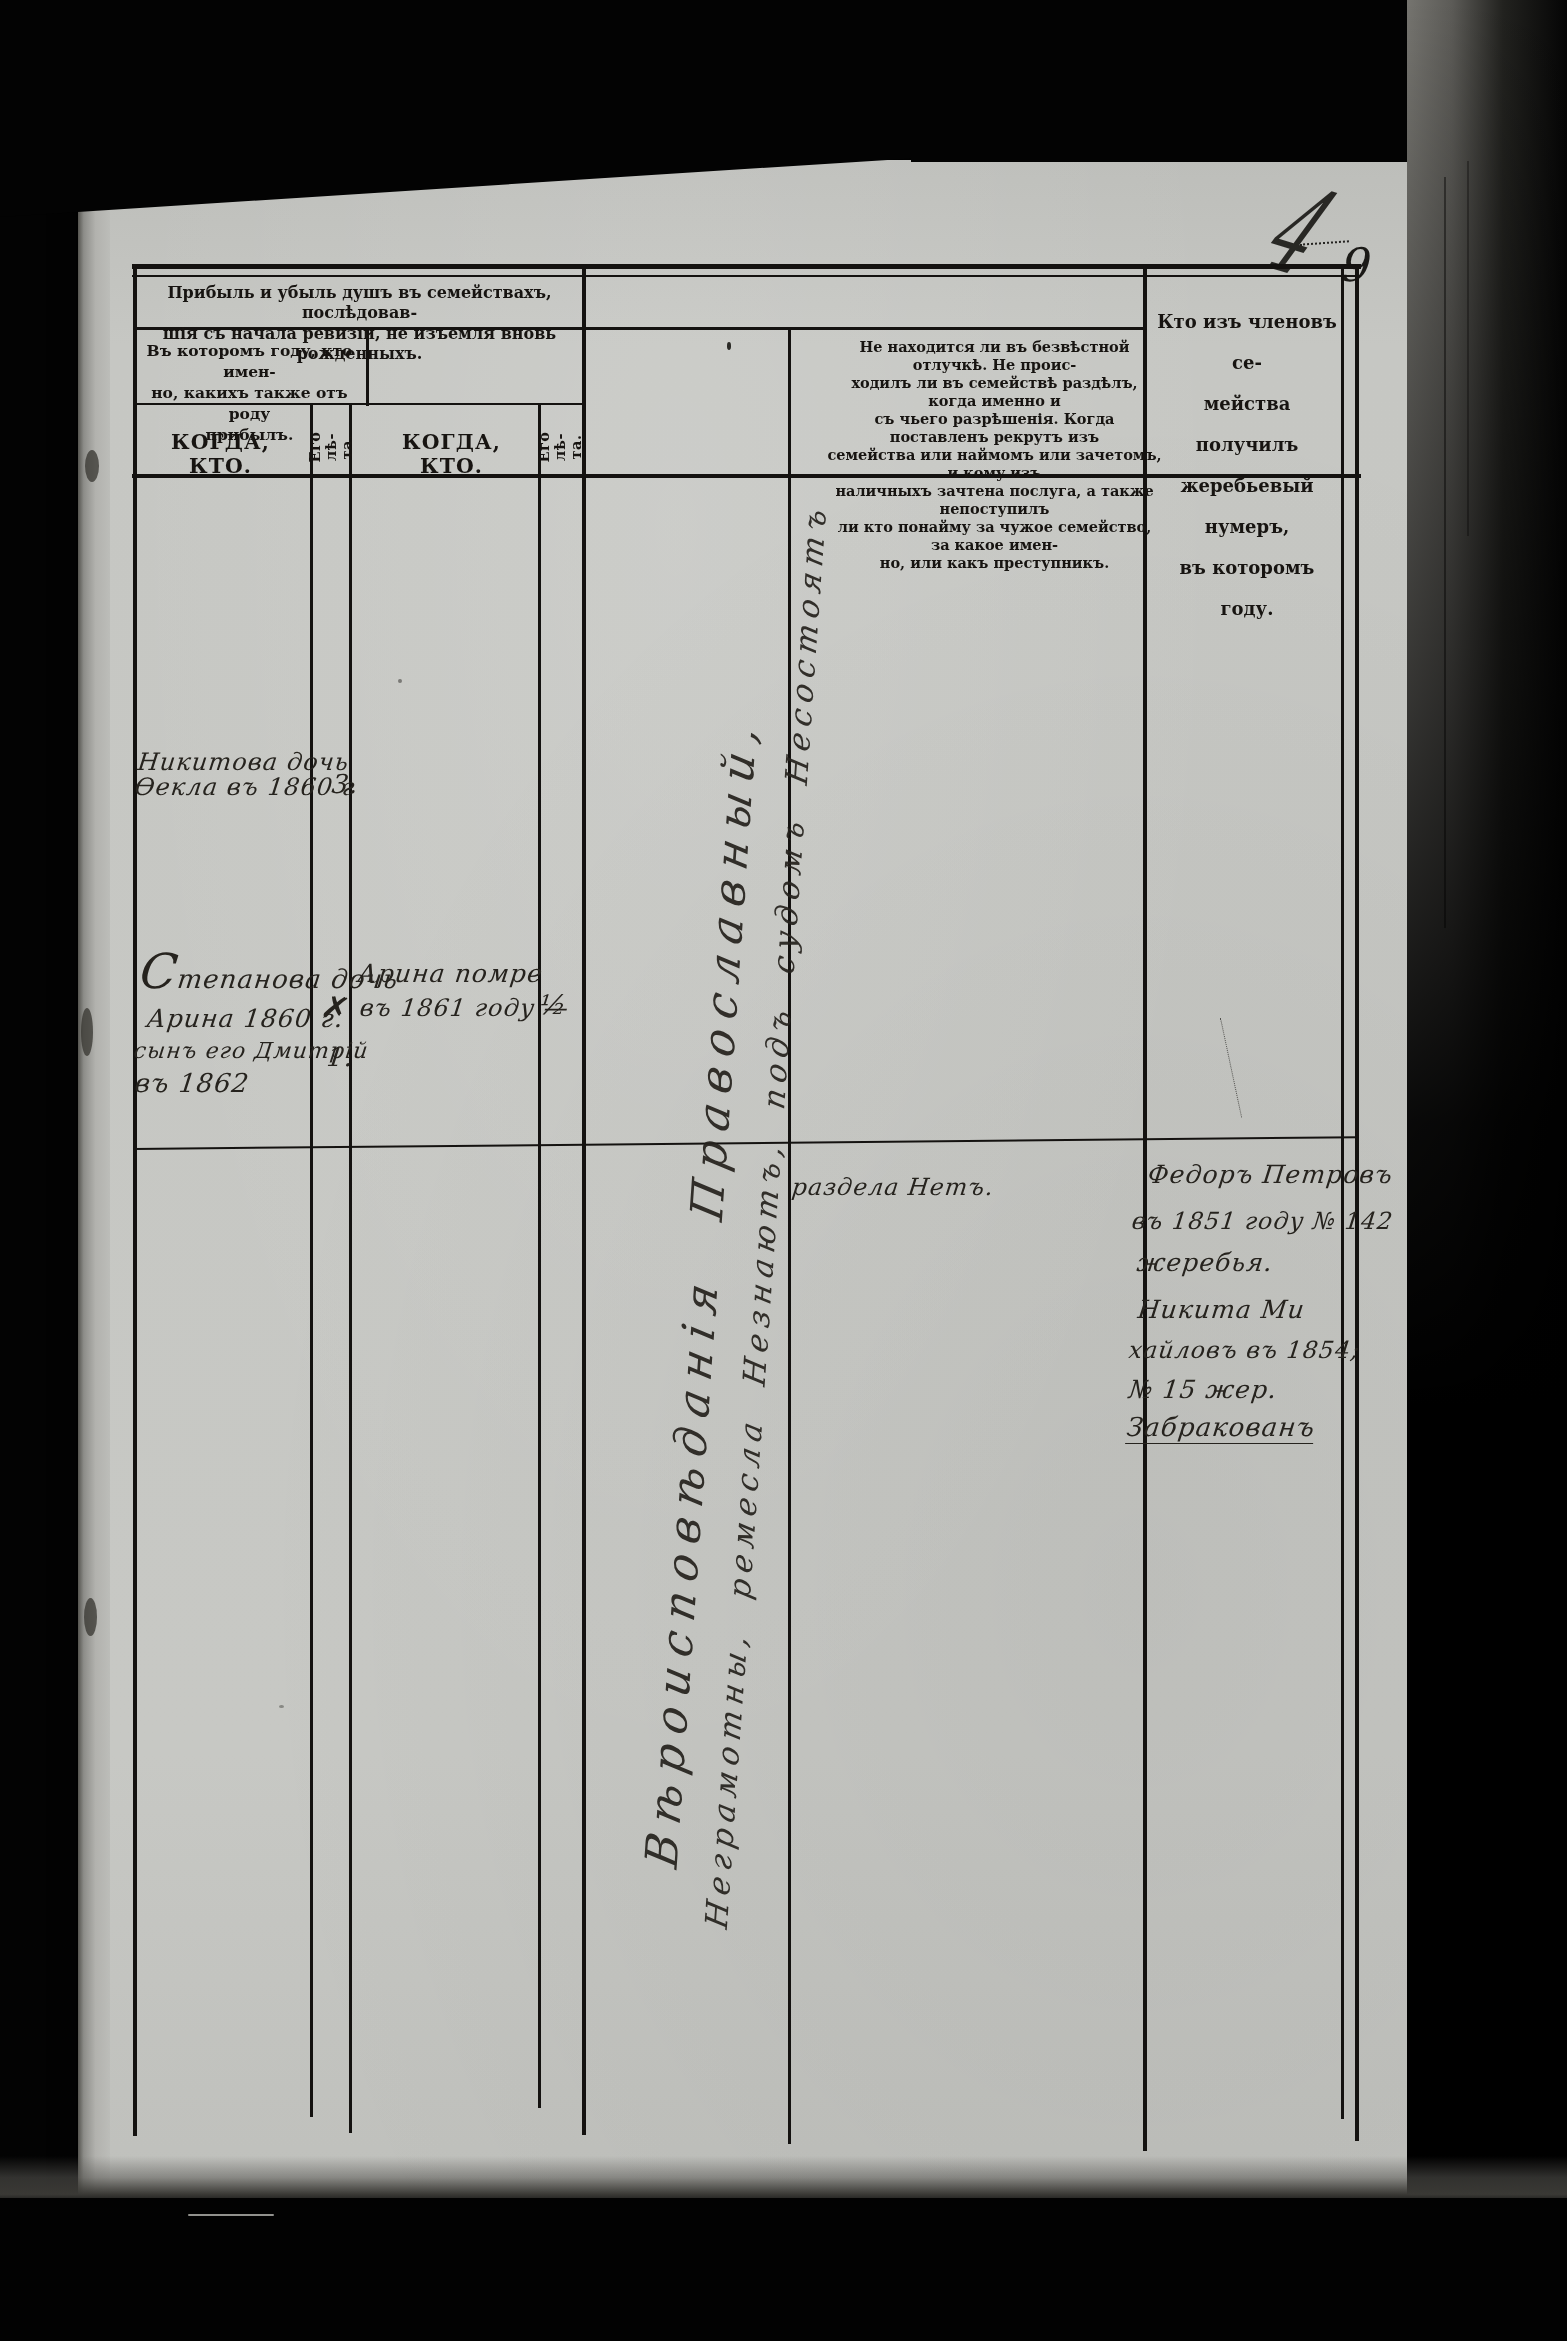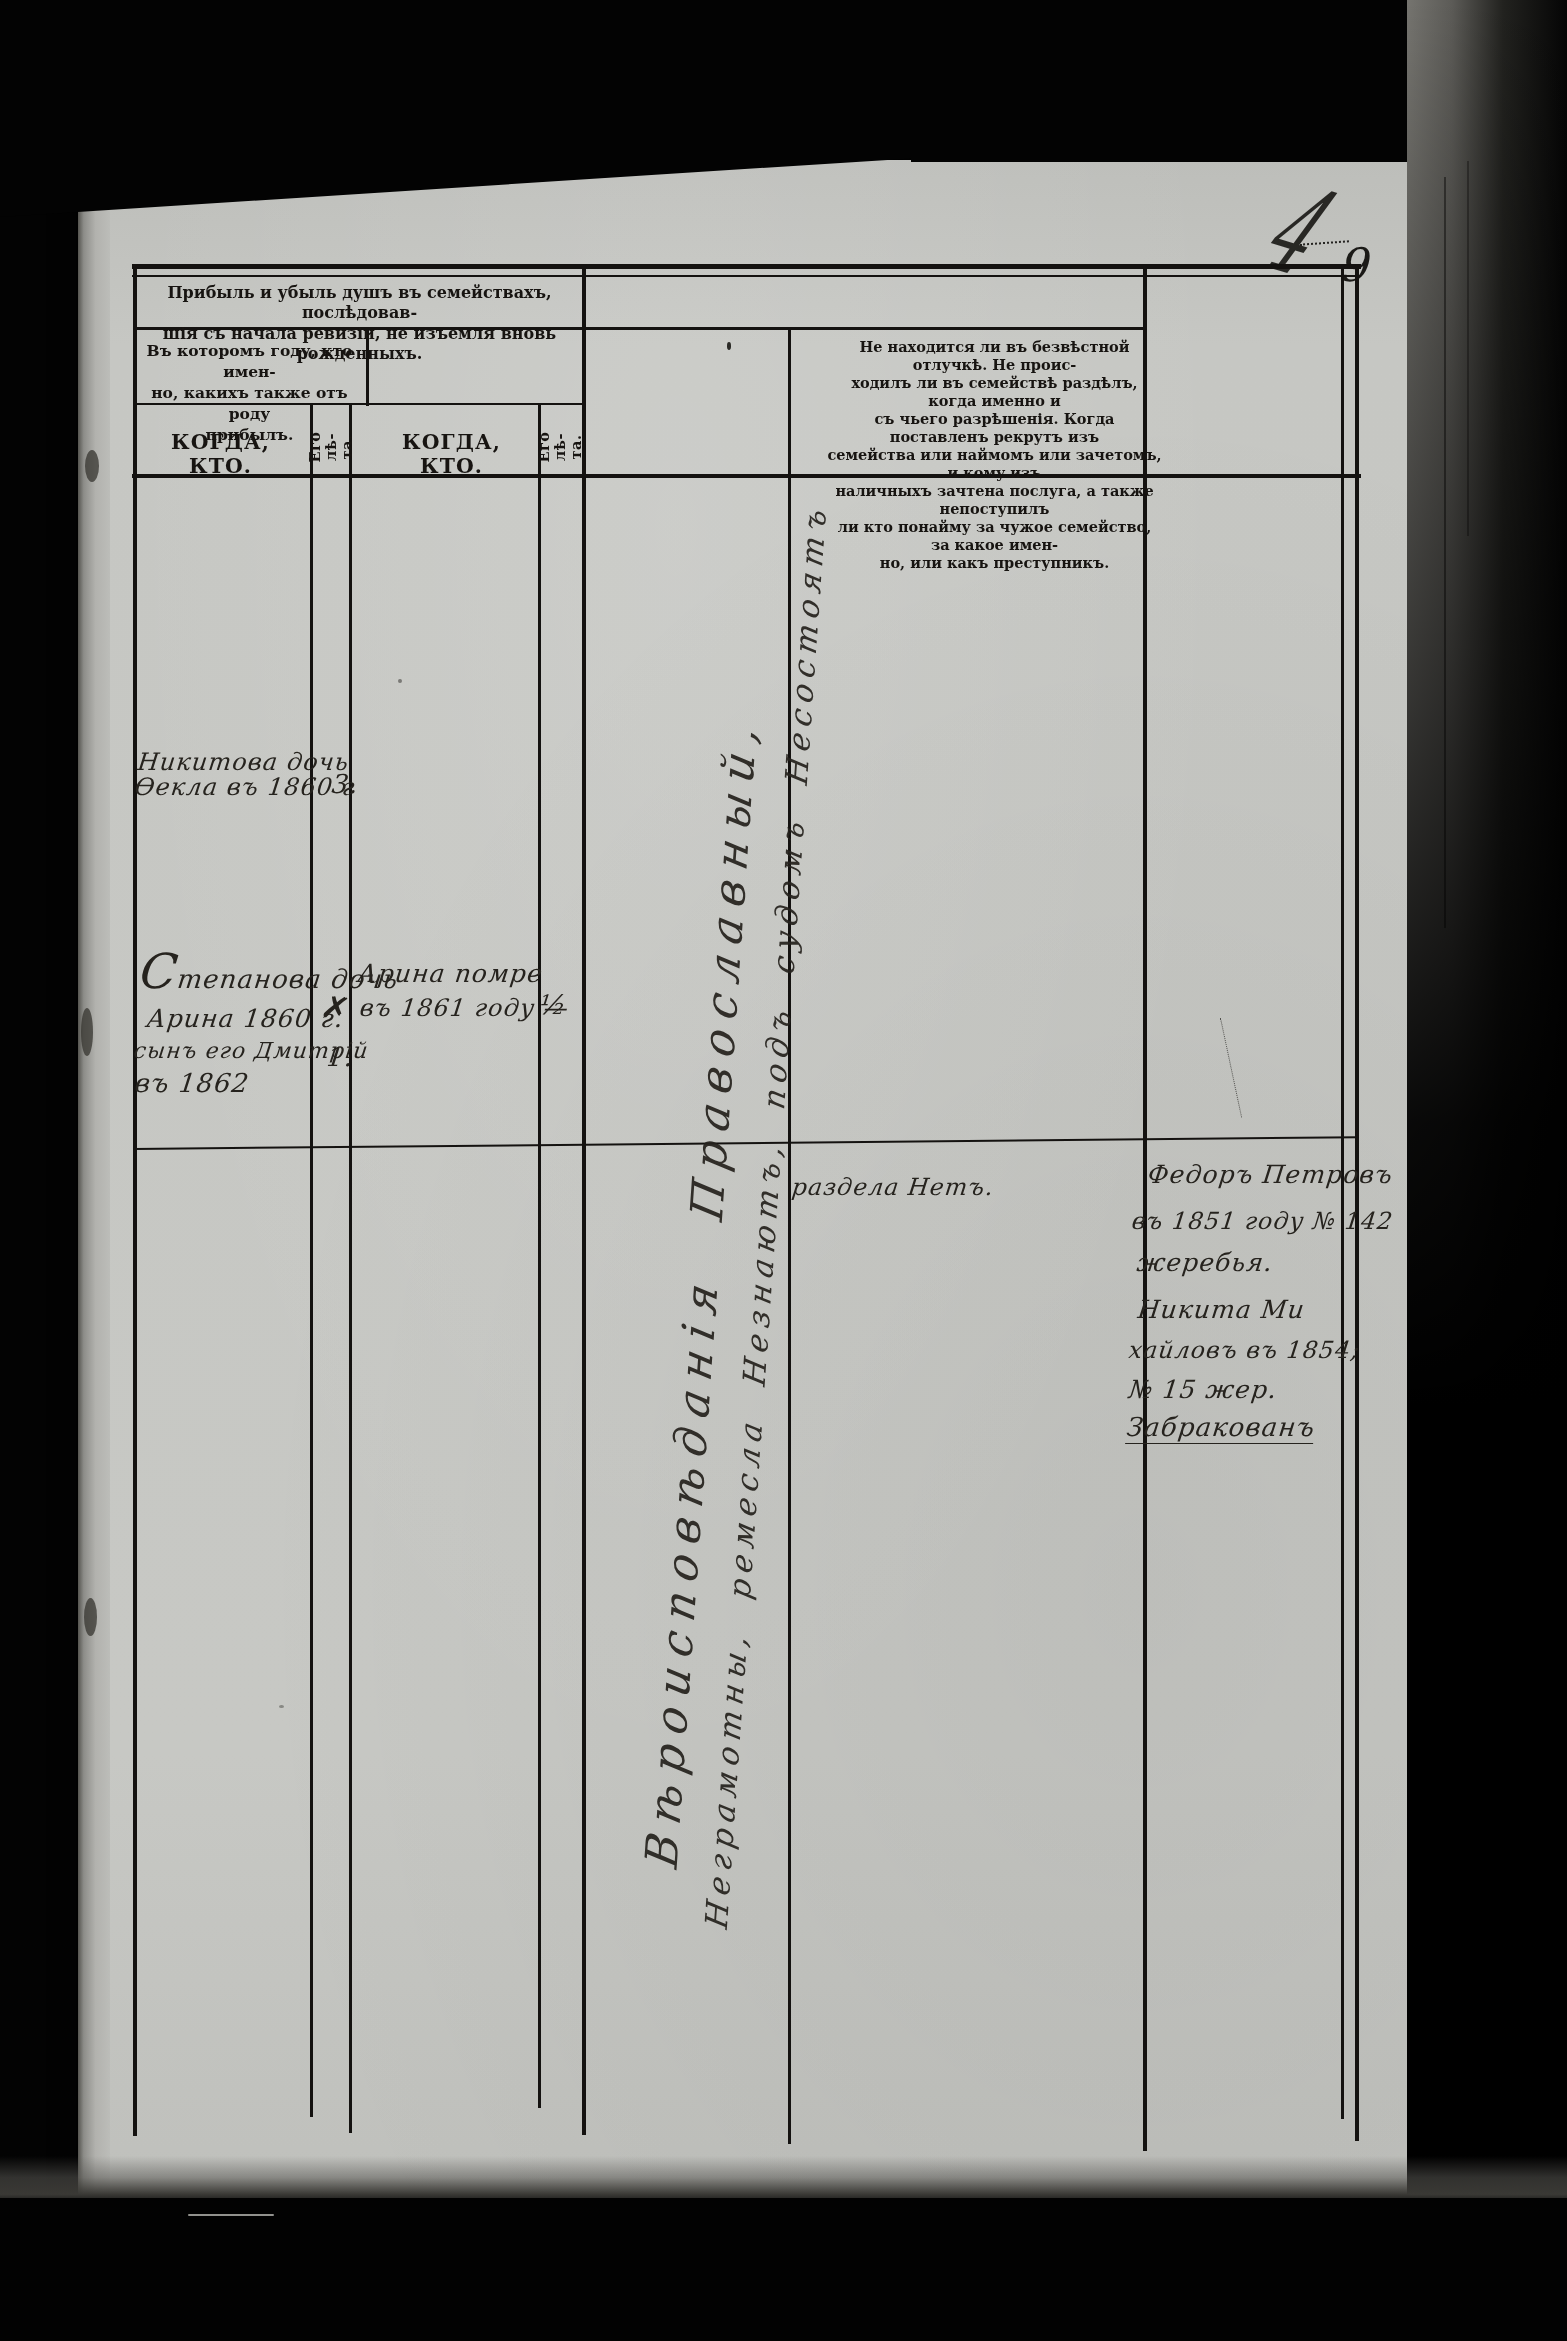--- a/index.html
+++ b/index.html
@@ -79,20 +79,24 @@
   <div class="vline" style="left:366px;top:327px;width:2.7px;height:79px;"></div>
   <div class="vline" style="left:538px;top:403px;width:2.7px;height:1705px;"></div>
   <div class="vline" style="left:582px;top:264px;width:3.8px;height:1871px;"></div>
   <div class="vline" style="left:788px;top:327px;width:2.7px;height:1817px;"></div>
   <div class="vline" style="left:1143px;top:264px;width:3.8px;height:1887px;"></div>
   <div class="vline" style="left:1341px;top:264px;width:2.7px;height:1855px;"></div>
   <div class="vline" style="left:1355px;top:264px;width:4.3px;height:1877px;"></div>
 
   <div class="printed" style="left:145px;top:283px;width:429px;font-size:16px;line-height:20.4px;">Прибыль и убыль душъ въ семействахъ, послѣдовав-
 шія съ начала ревизіи, не изъемля вновь рожденныхъ.</div>
+  <div class="printed" style="left:1156px;top:301px;width:182px;font-size:18px;line-height:41px;">Кто изъ членовъ се-
+мейства получилъ
+жеребьевый нумеръ,
+въ которомъ году.</div>
 
   <div class="printed" style="left:140px;top:340px;width:219px;font-size:15.5px;line-height:21px;">Въ которомъ году, кто имен-
 но, какихъ также отъ роду
 прибылъ.</div>
 
   <div class="printed" style="left:140px;top:430px;width:161px;font-size:20.4px;letter-spacing:1.1px;">КОГДА, КТО.</div>
   <div class="printed" style="left:373px;top:430px;width:157px;font-size:20.4px;letter-spacing:1.1px;">КОГДА, КТО.</div>
 
   <div class="printed rotated-age" style="left:307px;top:423px;width:48px;">Его лѣ-
 та.</div>

